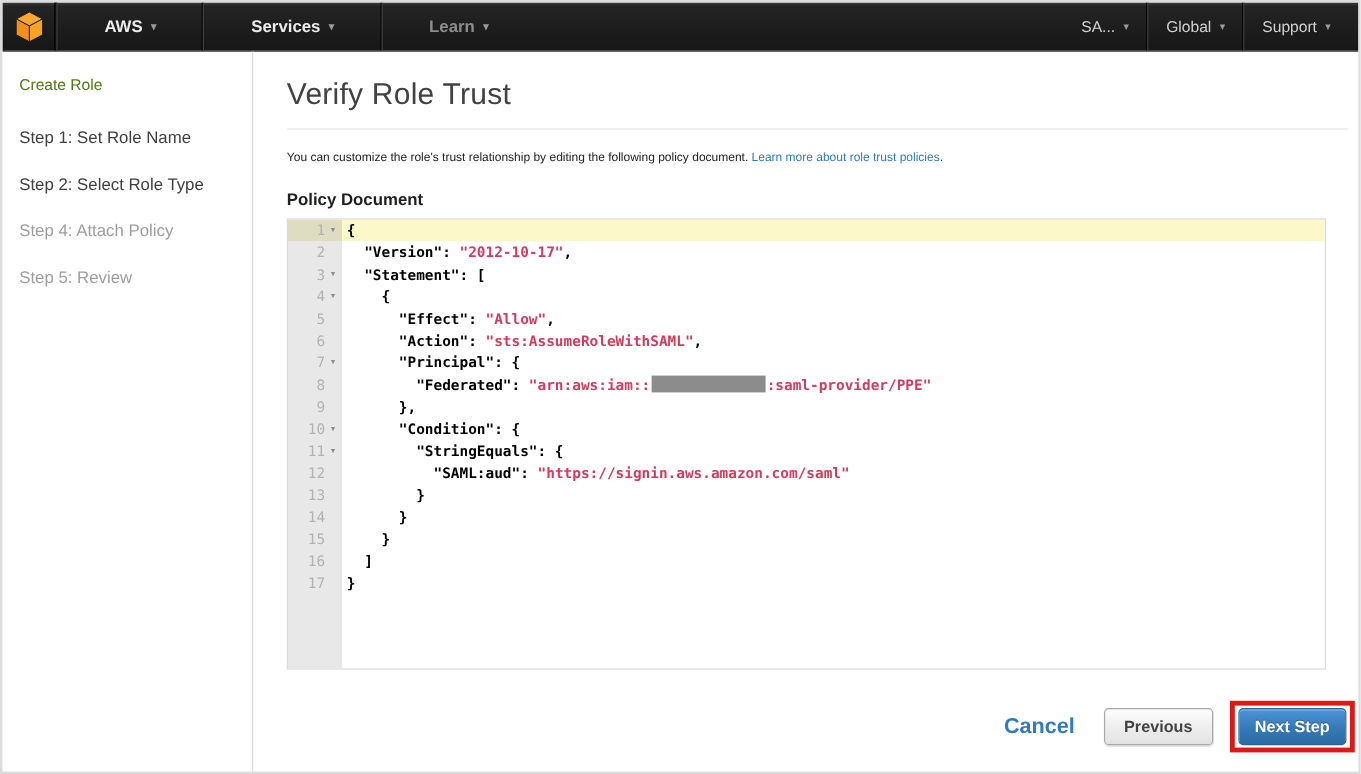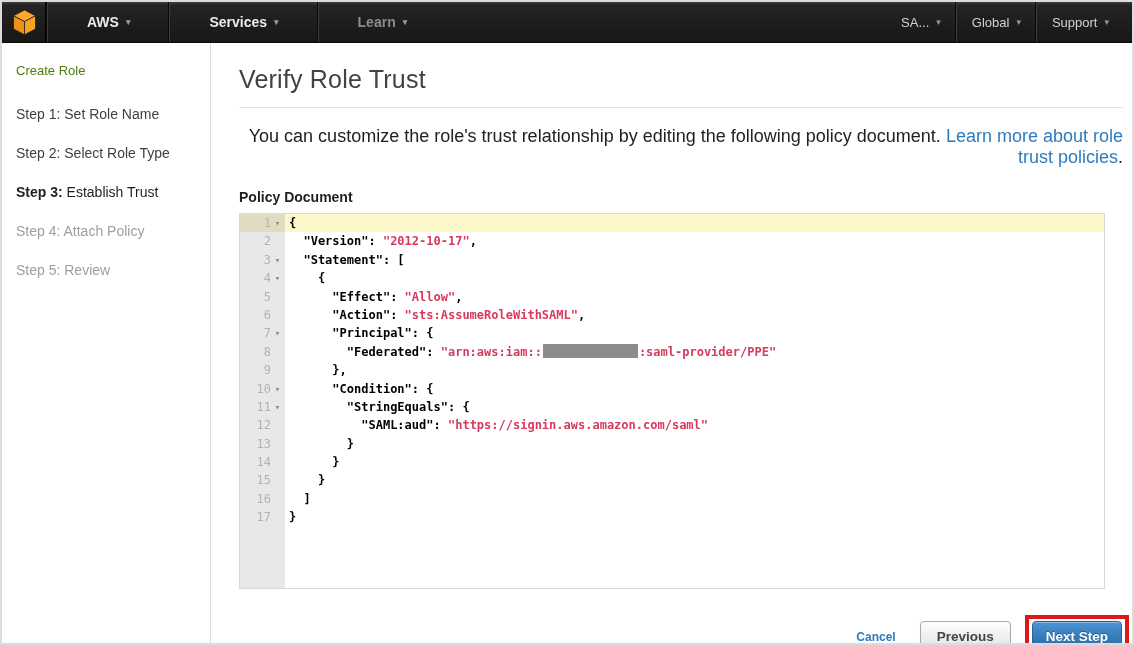--- a/index.html
+++ b/index.html
@@ -27,21 +27,21 @@
   .sidebar-title { font-size: 13px; color: #4d7c0f; margin-bottom: 28px; }
   .step { font-size: 14px; margin-bottom: 23px; }
   .step.link { color: #404040; cursor: pointer; }
   .step.current { color: #1f1f1f; }
   .step.current b { font-weight: bold; }
   .step.disabled { color: #9e9e9e; }
 
   .main { flex: 1; padding: 22px 0 0 28px; position: relative; }
   .page-title { font-size: 25px; font-weight: normal; color: #424242; letter-spacing: 0.2px; }
   .title-rule { border: none; border-top: 1px solid #e4e4e4; margin: 13px 0 0 0; width: 884px; }
-  .desc { margin-top: 18px; font-size: 18px; color: #222; width: 884px; text-align: right; }
+  .desc { margin-top: 18px; font-size: 10px; color: #222; width: 884px; }
   .desc a { color: #2e7bbf; text-decoration: none; cursor: pointer; }
   .policy-label { margin-top: 21px; font-size: 14px; font-weight: bold; color: #1f1f1f; }
 
   
   .editor {
     margin-top: 8px; width: 866px; height: 376px; position: relative;
     border: 1px solid #d9d9d9; background: #fff; overflow: hidden; cursor: text;
     font-family: "DejaVu Sans Mono", monospace; font-size: 12px;
   }
   .gutter-strip { position: absolute; left: 0; top: 0; bottom: 0; width: 45px; background: #e8e8e8; }
@@ -51,21 +51,21 @@
   .gut .num { color: #b2b2b2; font-size: 12px; text-align: right; }
   .gut .fold { width: 13px; font-size: 9px; color: #8a8a8a; text-align: center; cursor: pointer; }
   .gut.active { background: #dfddc1; }
   .code { flex: 1; white-space: pre; padding-left: 4px; color: #000; font-weight: 600; }
   .line.active .code { background: var(--active-line, #fcf8c9); }
   .tok-s { color: var(--string-color, #d63a5c); }
   .tok-r { display: inline-block; width: 95px; height: 14px; background: var(--redaction-color, #8c8c8c); vertical-align: middle; margin: 0 1px 2px 1px; }
 
   
   .footer { width: 890px; margin-top: 26px; display: flex; align-items: center; justify-content: flex-end; }
-  .cancel-link { color: #2e7bbf; font-size: 12px; font-weight: bold; cursor: pointer; margin-right: 24px; }
+  .cancel-link { color: #2e7bbf; font-size: 18px; font-weight: bold; cursor: pointer; margin-right: 24px; }
   .btn { font-family: "Liberation Sans", sans-serif; font-size: 13.5px; font-weight: bold; border-radius: 4px; cursor: pointer; }
   .btn-default {
     color: #444; padding: 7px 16px; border: 1px solid #a8a8a8;
     background: linear-gradient(180deg, #fefefe 0%, #f0f0f0 45%, #e2e2e2 100%);
     box-shadow: 0 1px 1px rgba(0,0,0,0.12); margin-right: 14px;
   }
   .highlight-box { border: 4px solid var(--highlight-color, #e01717); padding: 2px 3px; background: transparent; }
   .btn-primary {
     color: #fff; padding: 7px 13px; border: 1px solid #2a6294;
     background: linear-gradient(180deg, #4e95d9 0%, #3579b5 55%, #2d6ca6 100%);
@@ -122,21 +122,20 @@
       </nav>
   </header>
 
   <div class="content">
 
     <aside class="sidebar">
       <div class="sidebar-title">Create Role</div>
       <div id="steps">
           <div class="step link">Step 1: Set Role Name</div>
           <div class="step link">Step 2: Select Role Type</div>
-          <div class="step current"><b>Step 3:</b> Establish Trust</div>
           <div class="step disabled">Step 4: Attach Policy</div>
           <div class="step disabled">Step 5: Review</div>
         </div>
     </aside>
 
     <main class="main">
       <h1 class="page-title">Verify Role Trust</h1>
       <hr class="title-rule">
       <p class="desc">
         <span>You can customize the role's trust relationship by editing the following policy document.</span>

